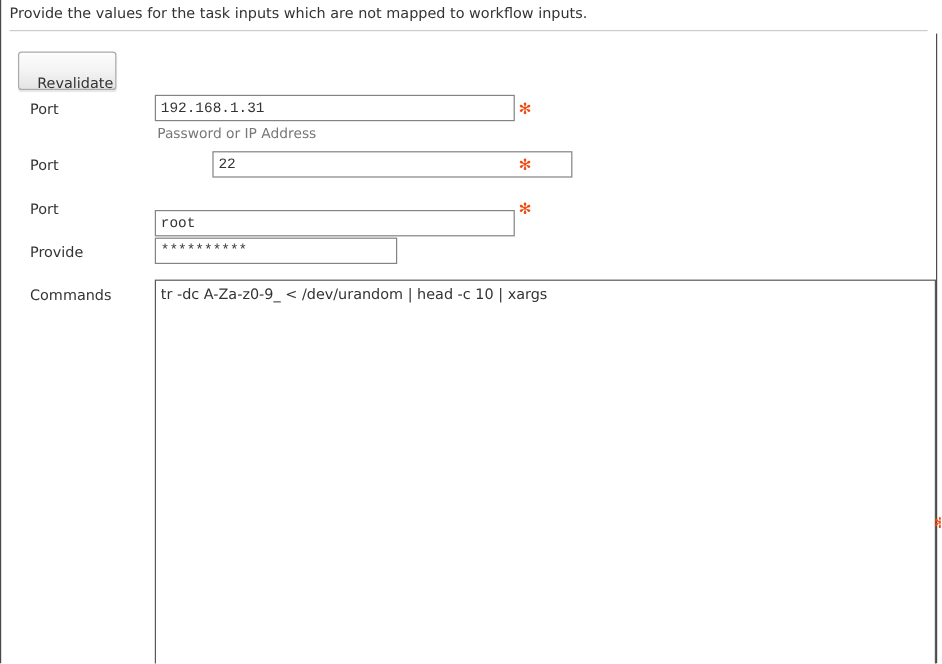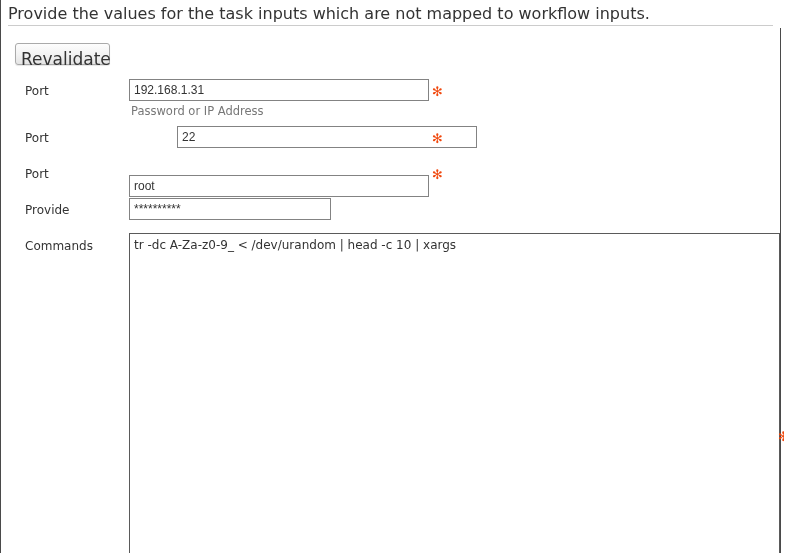--- a/index.html
+++ b/index.html
@@ -28,43 +28,43 @@
     position: absolute;
     left: 780px; top: 28px;
     width: 1px; height: 525px;
     background: #4a4a4a;
   }
 
   .intro-text {
     position: absolute;
     left: 8px;
     top: 4px;
-    font-size: 16px;
+    font-size: 12px;
     color: #333333;
     white-space: nowrap;
   }
 
   .header-rule {
     position: absolute;
     left: 8px;
     top: 25px;
     width: 765px;
     height: 1px;
     background: #cccccc;
   }
 
   .revalidate-button {
     position: absolute;
     left: 15px;
     top: 43px;
-    width: 95px;
+    width: 82px;
     height: 22px;
-    padding: 5px;
+    padding: 15px;
     font-family: "DejaVu Sans", "Liberation Sans", sans-serif;
-    font-size: 17px;
+    font-size: 12px;
     color: #333333;
     text-align: center;
     line-height: 21px;
     border: 1px solid #aaaaaa;
     border-radius: 3px;
     background: linear-gradient(to bottom, #fdfdfd 0%, #f3f3f3 50%, #e4e4e4 100%);
     box-shadow: 0 1px 1px rgba(0,0,0,0.10);
     cursor: pointer;
     box-sizing: border-box;
   }
@@ -82,21 +82,21 @@
     white-space: nowrap;
   }
 
   .text-input {
     position: absolute;
     left: 129px;
     height: 22px;
     box-sizing: border-box;
     border: 1px solid #838383;
     background: #ffffff;
-    font-family: Liberation Sans, sans-serif;
+    font-family: Liberation Mono, monospace;
     font-size: 12px;
     color: #333333;
     padding: 0 4px;
     outline: none;
     border-radius: 0;
   }
   .text-input.wide  { width: 300px; }
   .text-input.short { width: 202px; }
 
   .required-mark {

